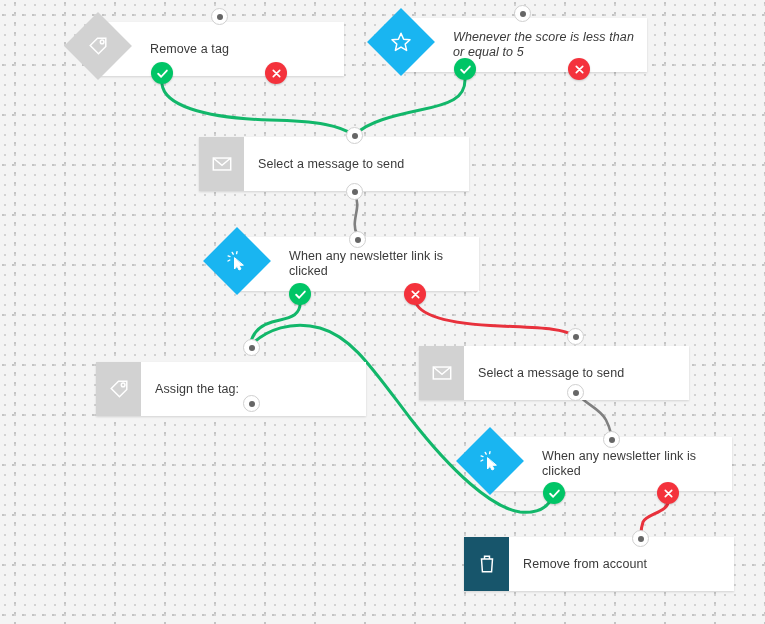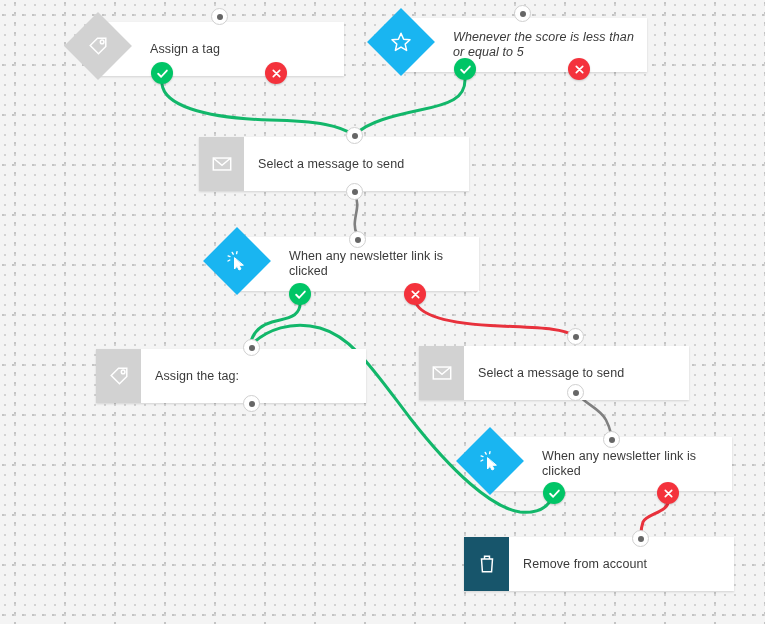--- a/index.html
+++ b/index.html
@@ -2186,21 +2186,21 @@
 
     <path d="M251,345 C266,330 292,320 320,328 C352,337 372,368 410,418 C452,472 492,508 520,512 C540,514 550,506 554,493" fill="none" stroke="#12b76a" stroke-width="3" stroke-linecap="round"></path>
 
     <path d="M576,392 C584,404 600,408 606,420 C610,428 610,430 611,434" fill="none" stroke="#808080" stroke-width="2.6" stroke-linecap="round"></path>
 
     <path d="M668,500 C670,512 646,514 643,522 C641,528 641,530 641,534" fill="none" stroke="#e8313c" stroke-width="3" stroke-linecap="round"></path>
   </svg>
 
   <div class="node diamond-node" style="left:74px; top:22px; width:270px;">
     <div class="card-body">
-      <span class="label">Assign a tag</span>
+      <span class="label">Remove a tag</span>
     </div>
     <div class="diamond gray">
       <span class="d-ico">
         <svg width="22" height="22" viewBox="0 0 24 24" fill="none" stroke="#ffffff" stroke-width="1.6">
           <path d="M3.5 11.5 L11.5 3.5 L20.5 3.5 L20.5 12.5 L12.5 20.5 Z"></path>
           <circle cx="16.5" cy="7.5" r="2"></circle>
         </svg>
       </span>
     </div>
   </div>
@@ -2270,21 +2270,21 @@
     <svg width="13" height="13" viewBox="0 0 24 24" fill="none" stroke="#fff" stroke-width="3.4" stroke-linecap="round" stroke-linejoin="round">
         <path d="M4 12.5 L9.5 18 L20 6.5"></path>
       </svg>
   </div>
   <div class="badge fail" style="left:404px; top:283px;">
     <svg width="11" height="11" viewBox="0 0 24 24" fill="none" stroke="#fff" stroke-width="3.6" stroke-linecap="round">
         <path d="M5 5 L19 19 M19 5 L5 19"></path>
       </svg>
   </div>
 
-  <div class="node" style="left:96px; top:349px; width:270px;">
+  <div class="node" style="left:96px; top:362px; width:270px;">
     <div class="icon-box gray">
       <svg width="22" height="22" viewBox="0 0 24 24" fill="none" stroke="#ffffff" stroke-width="1.6">
         <path d="M3.5 11.5 L11.5 3.5 L20.5 3.5 L20.5 12.5 L12.5 20.5 Z"></path>
         <circle cx="16.5" cy="7.5" r="2"></circle>
       </svg>
     </div>
     <span class="label">Assign the tag:</span>
   </div>
   <div class="port" style="left:243px; top:339px;"></div>
   <div class="port" style="left:243px; top:395px;"></div>

